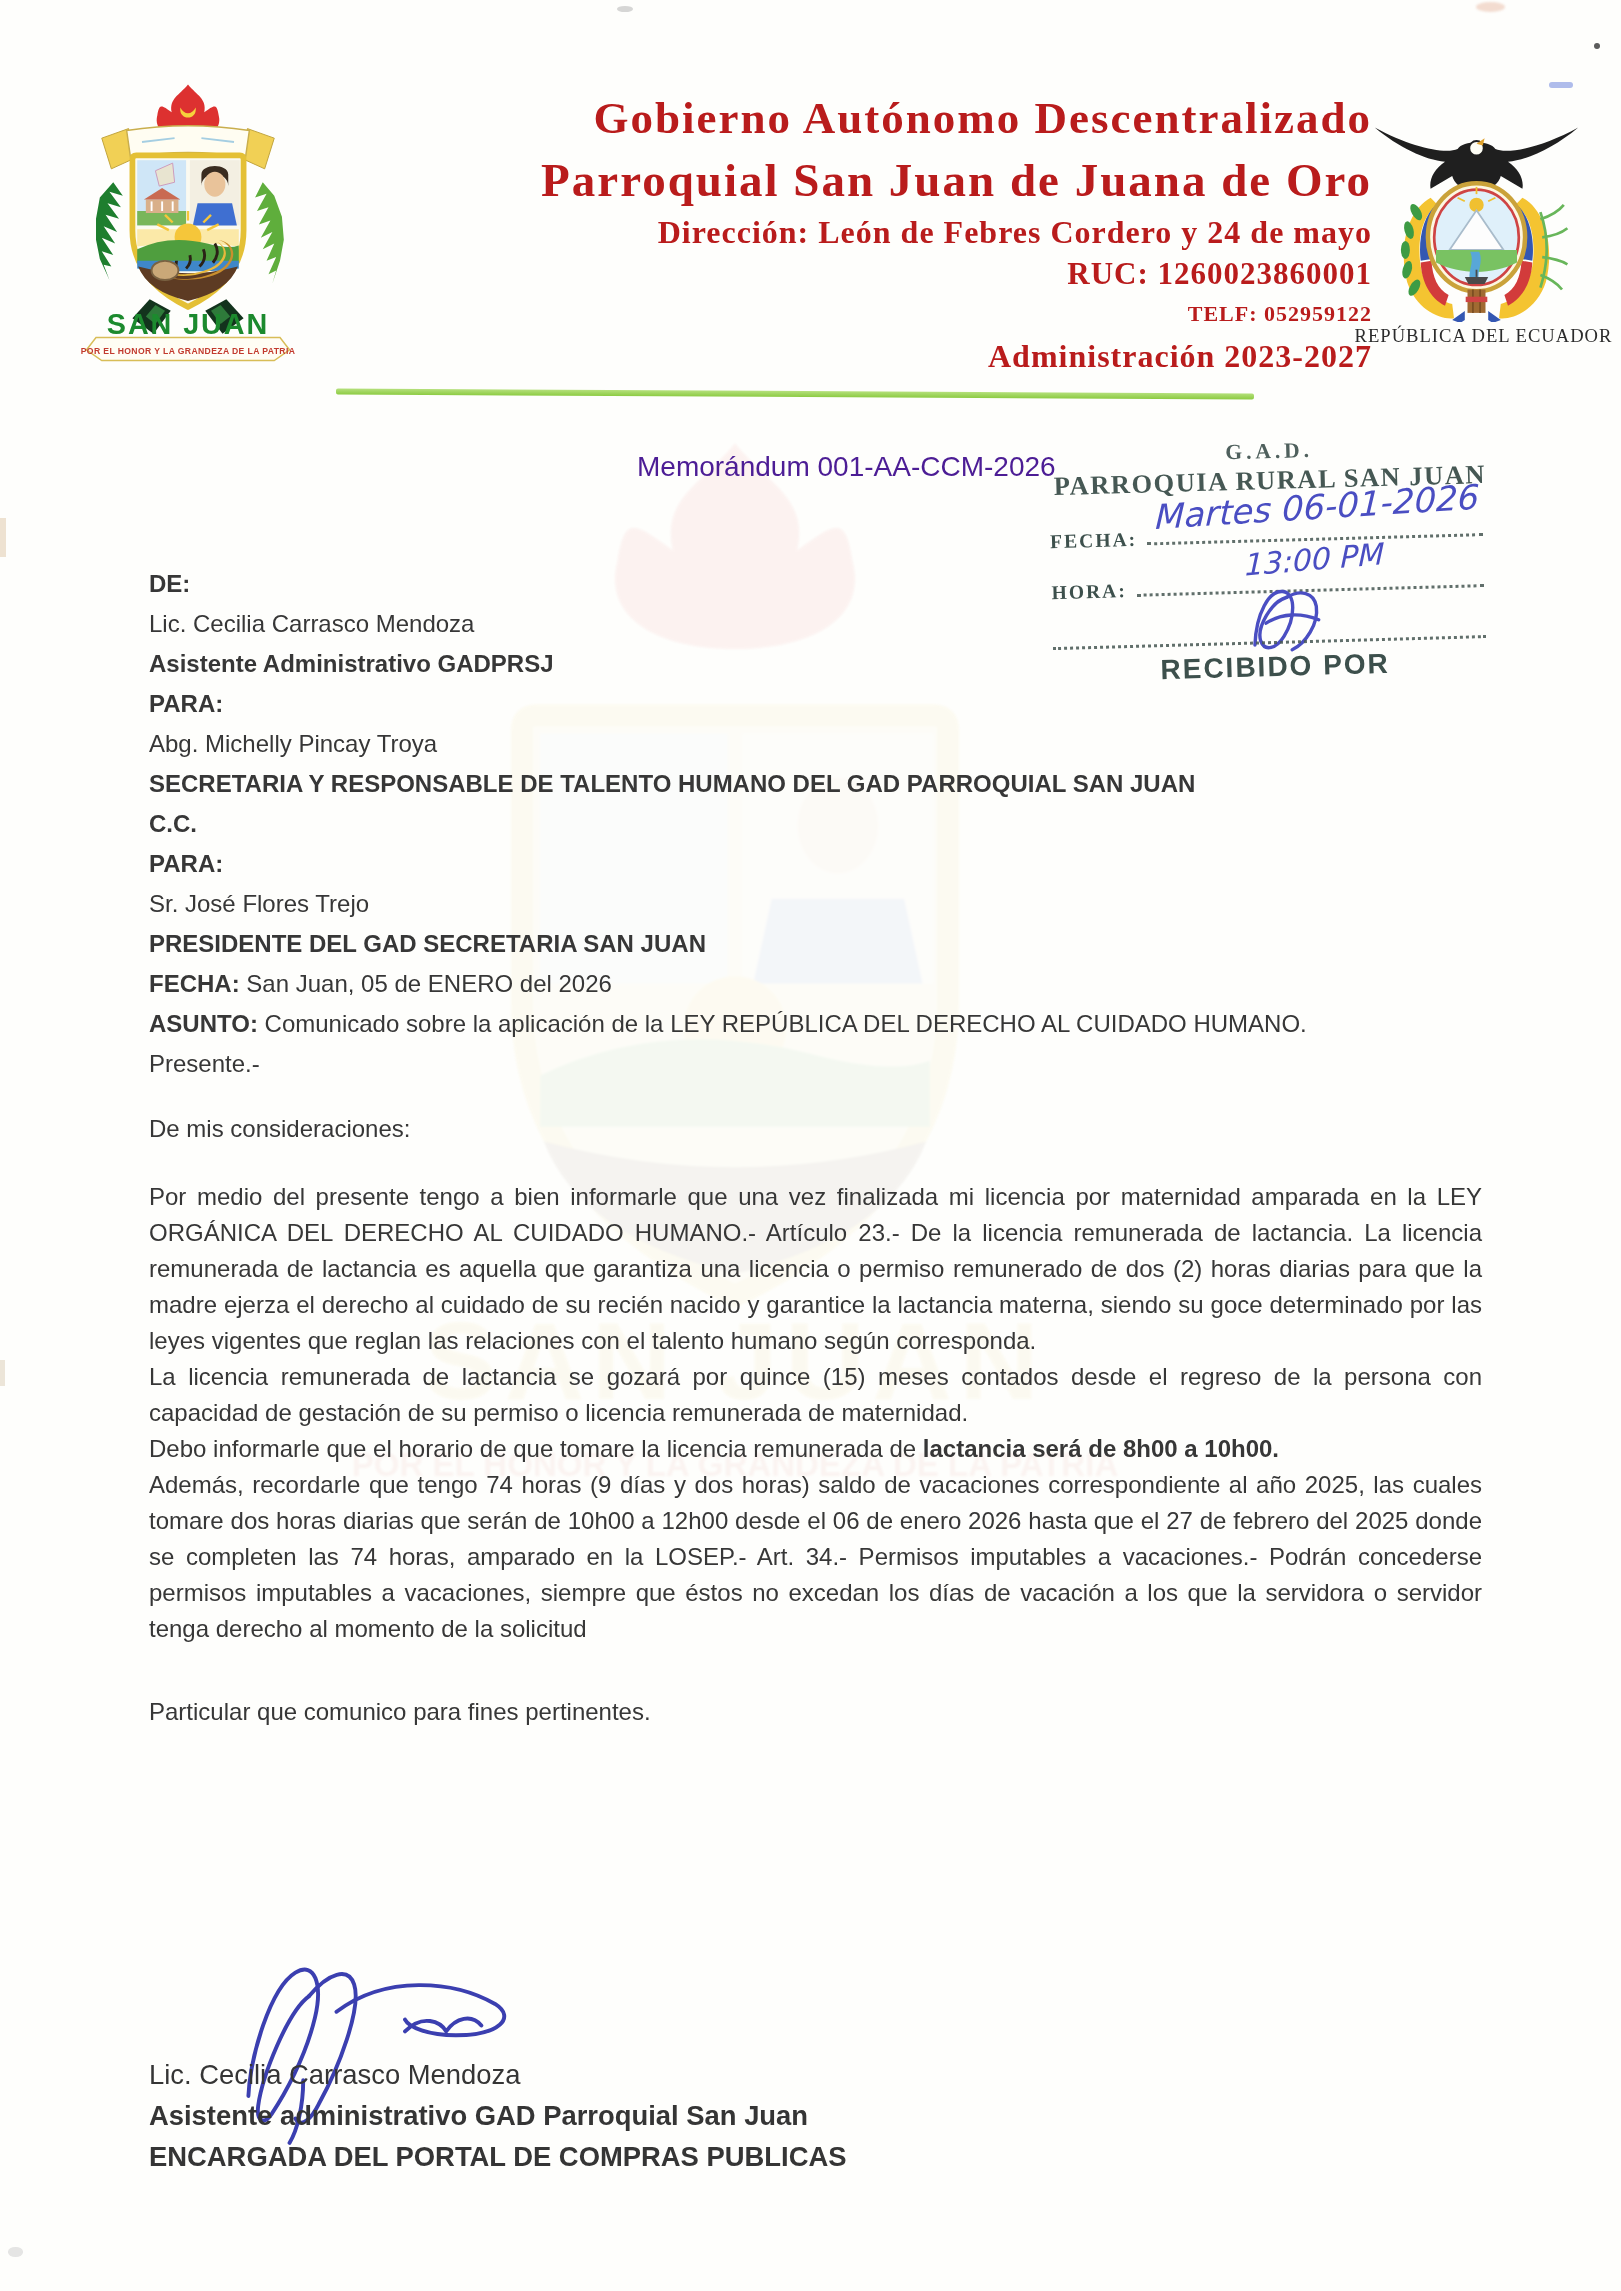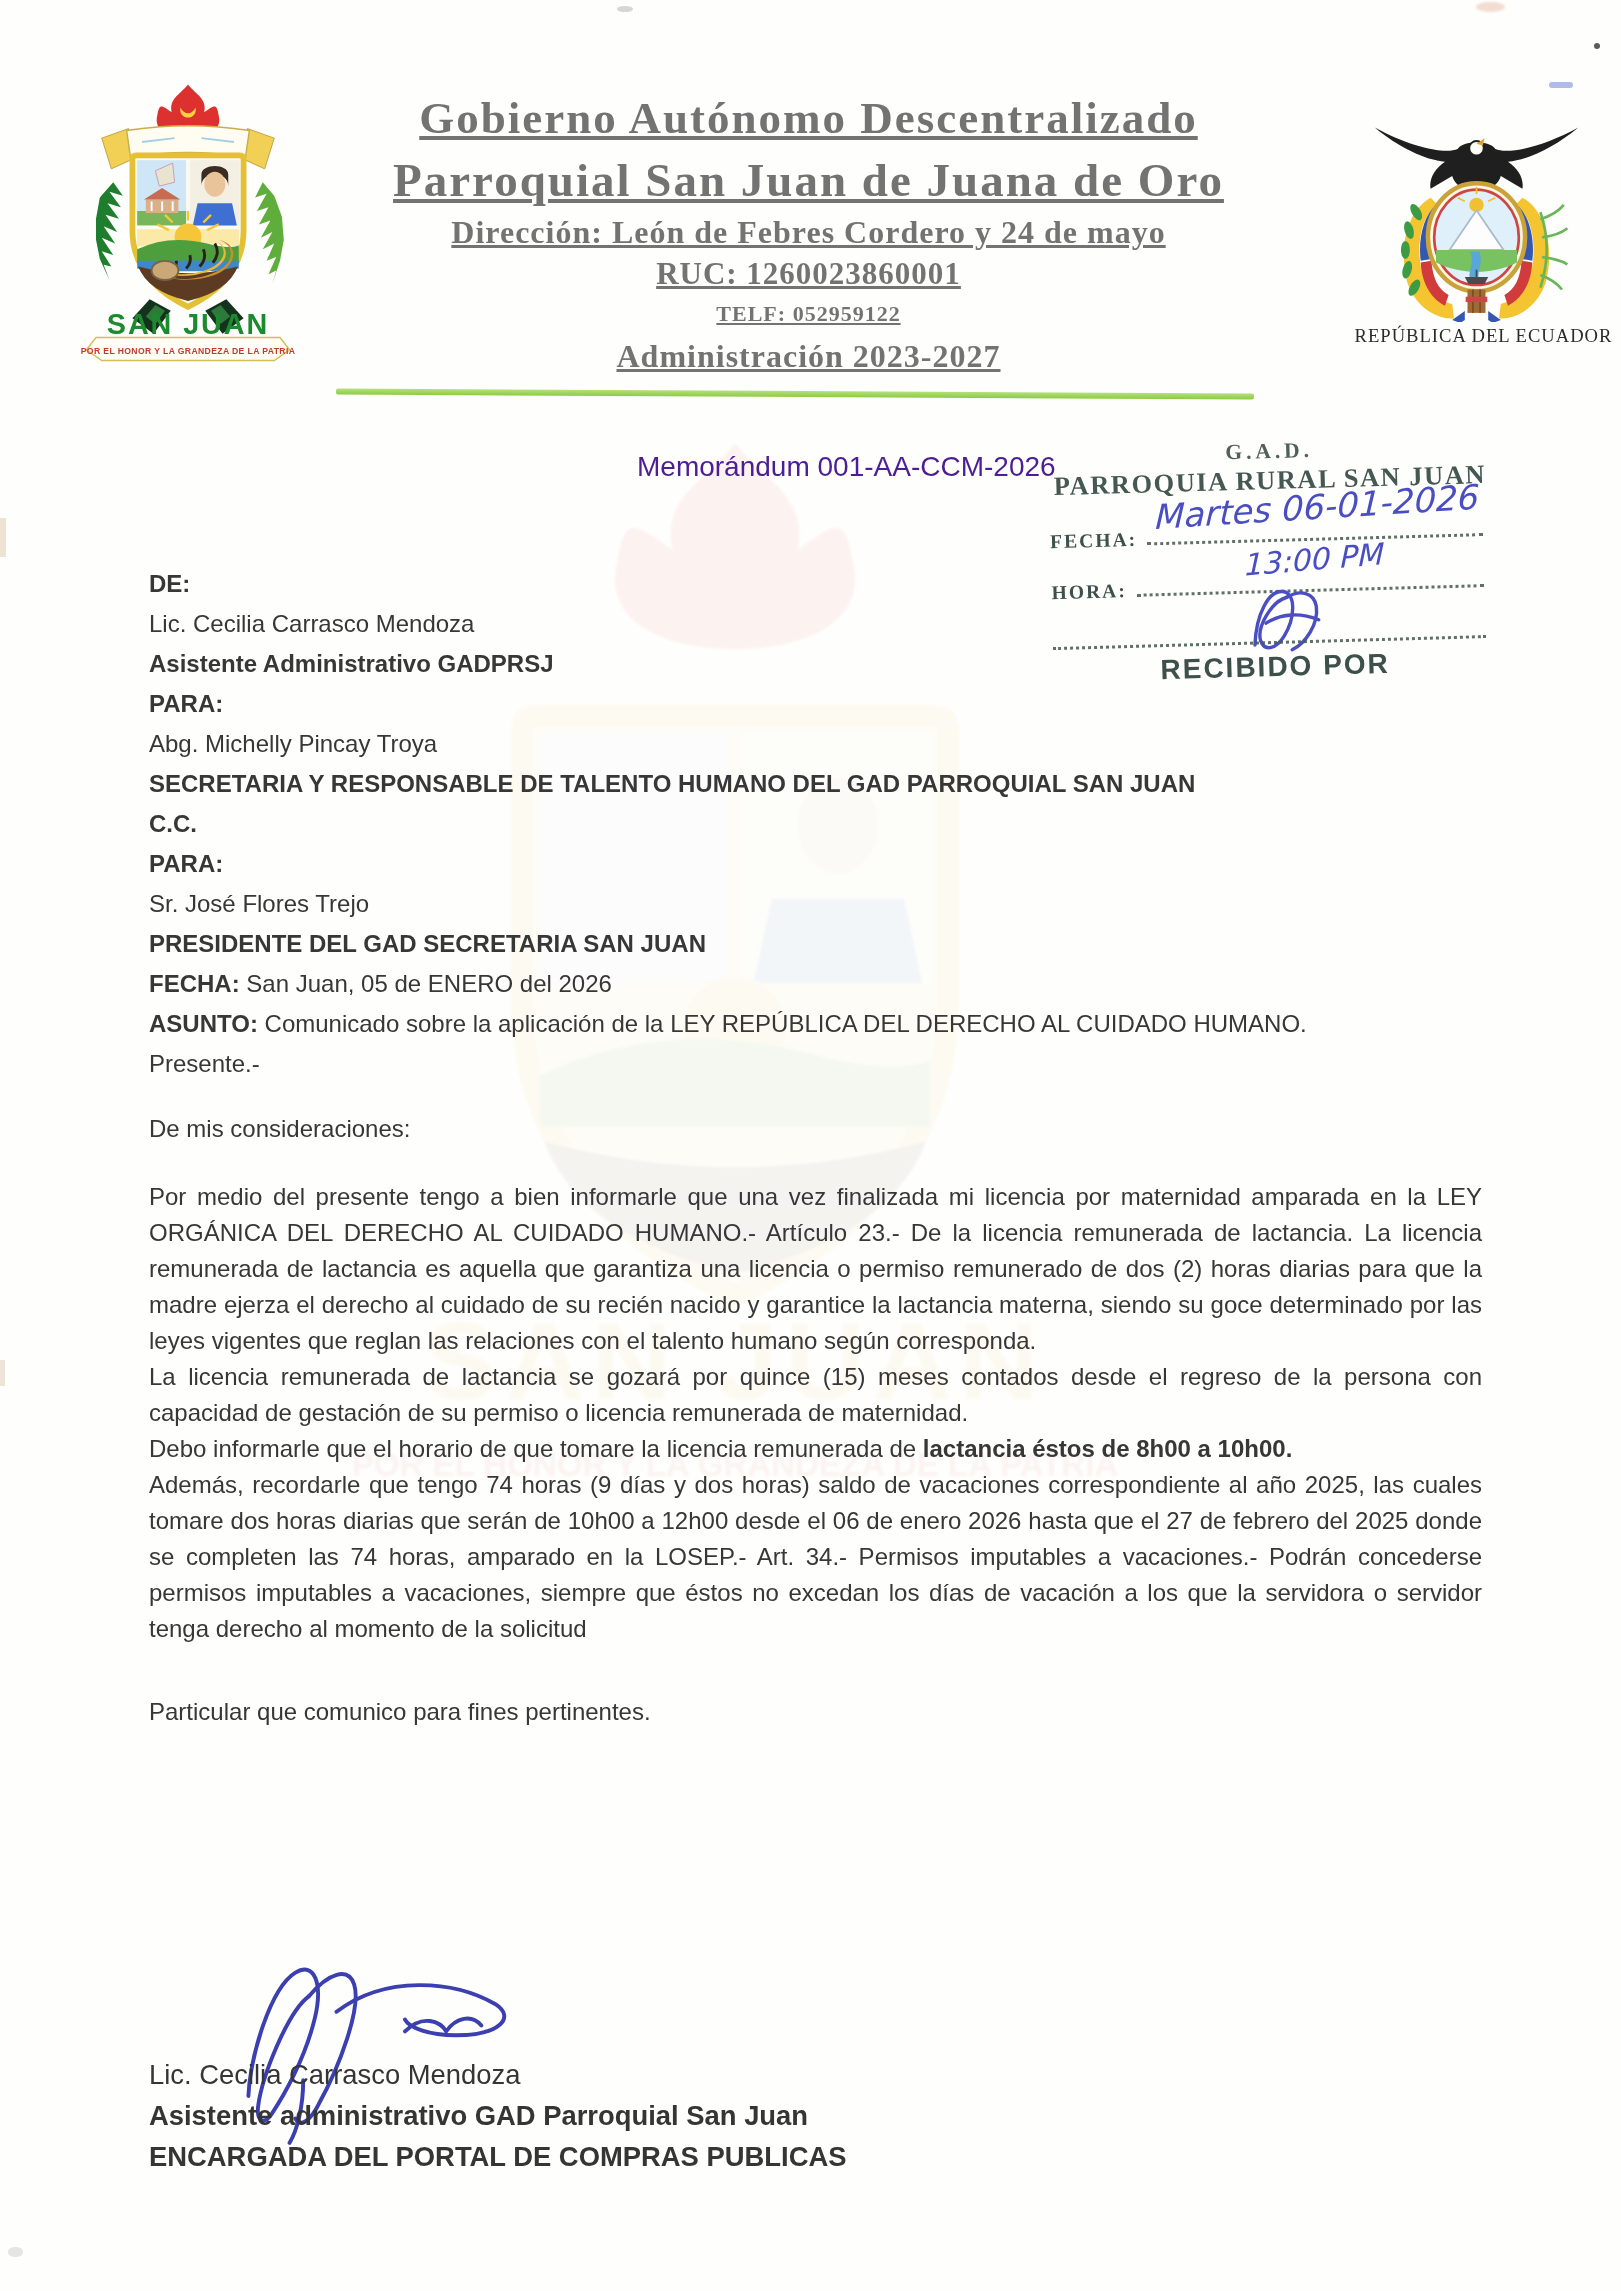--- a/index.html
+++ b/index.html
@@ -4,22 +4,22 @@
 <style>
   html,body { margin:0; padding:0; background:#9a9a9a; }
   .page {
     position:relative; width:1621px; height:2292px; margin:0 auto;
     background:#fefefc; overflow:hidden;
     font-family:"Liberation Sans", sans-serif; color:#353535;
   }
 
   
   .header-text {
-    position:absolute; left:245px; top:88px; width:1127px; text-align:center;
-    font-family:"Liberation Serif", serif; font-weight:bold; color:#737373;text-decoration:underline;
+    position:absolute; left:245px; top:88px; width:1127px; text-align:right;
+    font-family:"Liberation Serif", serif; font-weight:bold; color:#b91c1c;
   }
   .ht1 { font-size:45px; line-height:61px; letter-spacing:2px; }
   .ht2 { font-size:47px; line-height:62px; letter-spacing:2px; }
   .ht3 { font-size:32px; line-height:43px; letter-spacing:1px; }
   .ht4 { font-size:31px; line-height:40px; letter-spacing:1px; }
   .ht5 { font-size:22px; line-height:40px; letter-spacing:1px; }
   .ht6 { font-size:32px; line-height:44px; letter-spacing:1px; }
   .green-line {
     position:absolute; left:336px; top:391px; width:918px; height:5.9px;
     background:linear-gradient(#b5e07c,#8ccb42); transform:rotate(.3deg); border-radius:2px;
@@ -271,21 +271,21 @@
     <p class="rl">Sr. José Flores Trejo</p>
     <p class="rl b">PRESIDENTE DEL GAD SECRETARIA SAN JUAN</p>
     <p class="rl"><span class="b">FECHA:</span><span> San Juan, 05 de ENERO del 2026</span></p>
     <p class="rl j"><span class="b">ASUNTO:</span><span> Comunicado sobre la aplicación de la LEY REPÚBLICA DEL DERECHO AL CUIDADO HUMANO.</span></p>
     <p class="rl">Presente.-</p>
 
     <p class="gap-sal">De mis consideraciones:</p>
 
     <p class="j gap-par">Por medio del presente tengo a bien informarle que una vez finalizada mi licencia por maternidad amparada en la LEY ORGÁNICA DEL DERECHO AL CUIDADO HUMANO.- Artículo 23.- De la licencia remunerada de lactancia. La licencia remunerada de lactancia es aquella que garantiza una licencia o permiso remunerado de dos (2) horas diarias para que la madre ejerza el derecho al cuidado de su recién nacido y garantice la lactancia materna, siendo su goce determinado por las leyes vigentes que reglan las relaciones con el talento humano según corresponda.</p>
     <p class="j">La licencia remunerada de lactancia se gozará por quince (15) meses contados desde el regreso de la persona con capacidad de gestación de su permiso o licencia remunerada de maternidad.</p>
-    <p class="j"><span>Debo informarle que el horario de que tomare la licencia remunerada de </span><span class="b">lactancia éstos de 8h00 a 10h00.</span></p>
+    <p class="j"><span>Debo informarle que el horario de que tomare la licencia remunerada de </span><span class="b">lactancia será de 8h00 a 10h00.</span></p>
     <p class="j">Además, recordarle que tengo 74 horas (9 días y dos horas) saldo de vacaciones correspondiente al año 2025, las cuales tomare dos horas diarias que serán de 10h00 a 12h00 desde el 06 de enero 2026 hasta que el 27 de febrero del 2025 donde se completen las 74 horas, amparado en la LOSEP.- Art. 34.- Permisos imputables a vacaciones.- Podrán concederse permisos imputables a vacaciones, siempre que éstos no excedan los días de vacación a los que la servidora o servidor tenga derecho al momento de la solicitud</p>
 
     <p class="gap-close">Particular que comunico para fines pertinentes.</p>
   </div>
 
   <svg class="signature-svg" width="323" height="196" viewBox="0 0 330 200">
     <g stroke="#3b3fb0" stroke-width="4" fill="none" stroke-linecap="round">
       <path d="M28,150 C30,110 50,40 76,24 C96,12 104,36 96,70 C86,112 64,150 52,168 C44,180 36,176 38,160 C42,130 68,64 90,48"></path>
       <path d="M90,48 C110,24 130,18 136,36 C144,60 120,122 100,158 C93,172 82,184 76,173"></path>
       <path d="M118,64 C168,26 238,32 280,56 C302,70 284,88 240,88 C212,88 192,80 188,72"></path>

